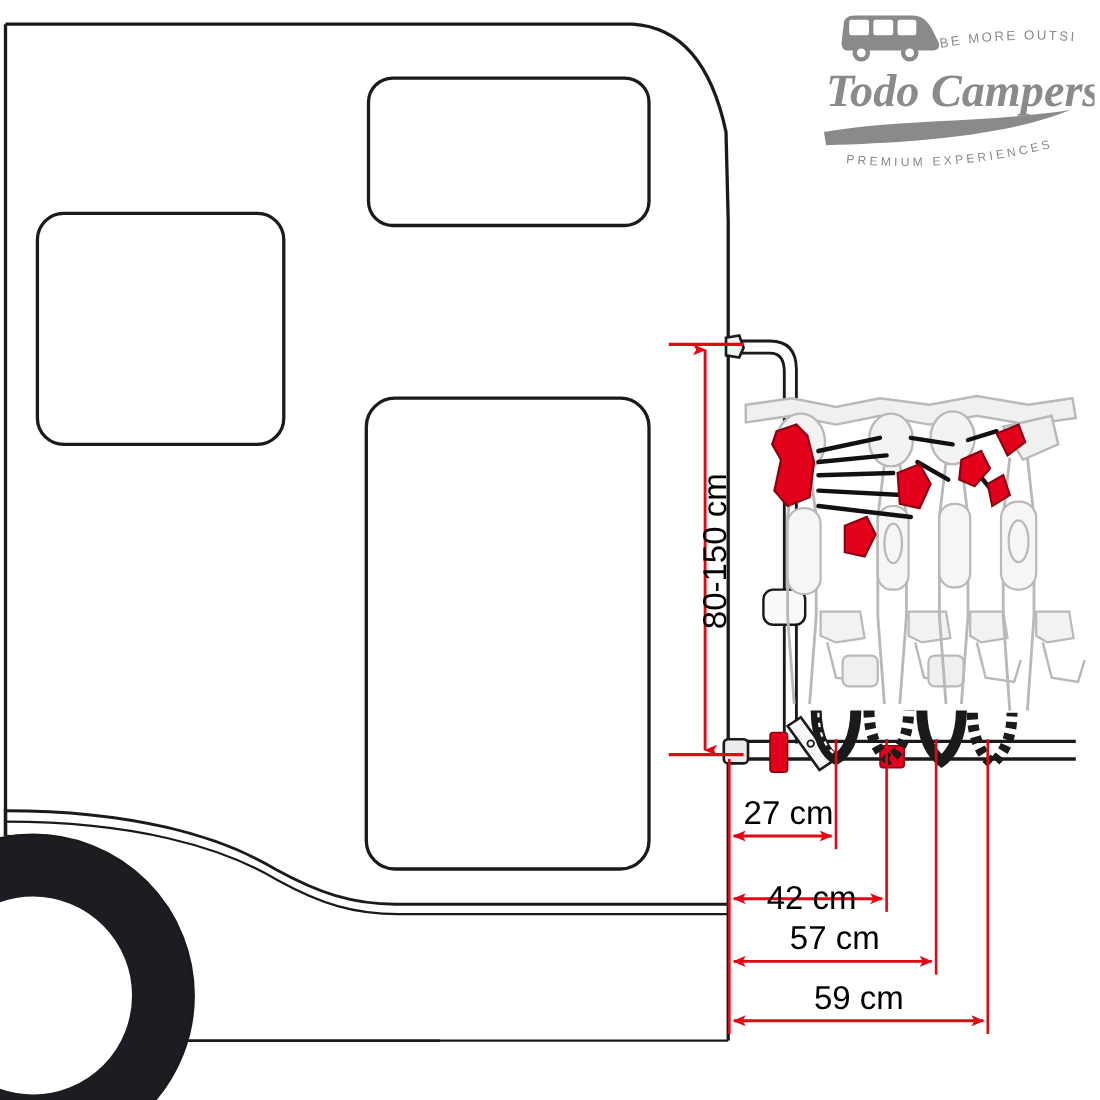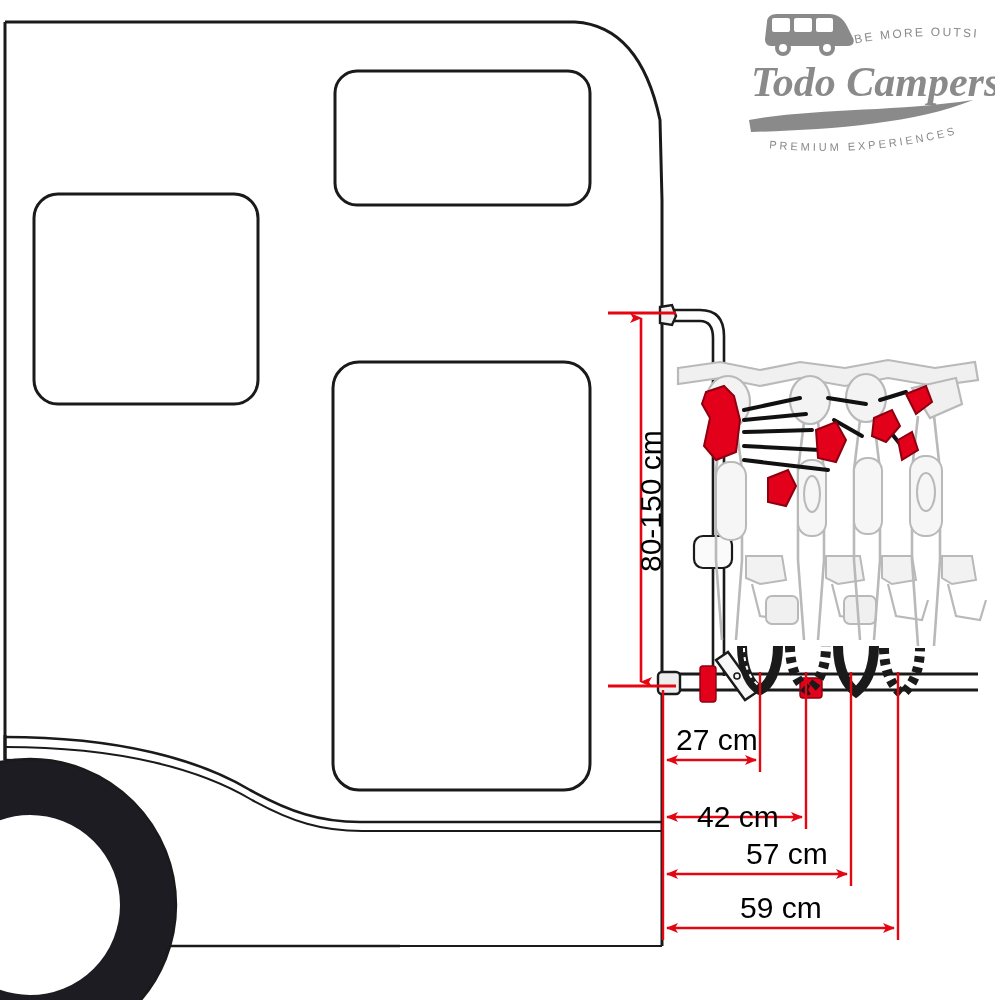--- a/index.html
+++ b/index.html
@@ -242,21 +242,21 @@
       </g>
     </g>
   </svg>
 
   <div class="dim-label dim-v" style="left:636px; top:572px;">80-150 cm</div>
 
   <div class="dim-label dim-h" style="left:676px; top:725px;">27 cm</div>
 
   <div class="dim-label dim-h" style="left:697px; top:782px;margin-top:20px;">42 cm</div>
 
-  <div class="dim-label dim-h" style="left:718px; top:839px;margin-left:28px;">57 cm</div>
+  <div class="dim-label dim-h" style="left:718px; top:839px;">57 cm</div>
 
   <div class="dim-label dim-h" style="left:740px; top:893px;">59 cm</div>
 
   <div class="logo-wrap">
     <svg viewBox="0 0 250 155" width="250" height="155">
 
       <g fill="#8a8a8a">
         <path d="M22,14 C22,9 26,6 32,6 L84,6 C92,6 98,10 102,18 L108,30
                  C110,34 108,38 103,38 L26,38 C22,38 20,35 20,31 Z"></path>
         <rect x="27" y="10" width="18" height="14" rx="2" fill="#ffffff"></rect>

